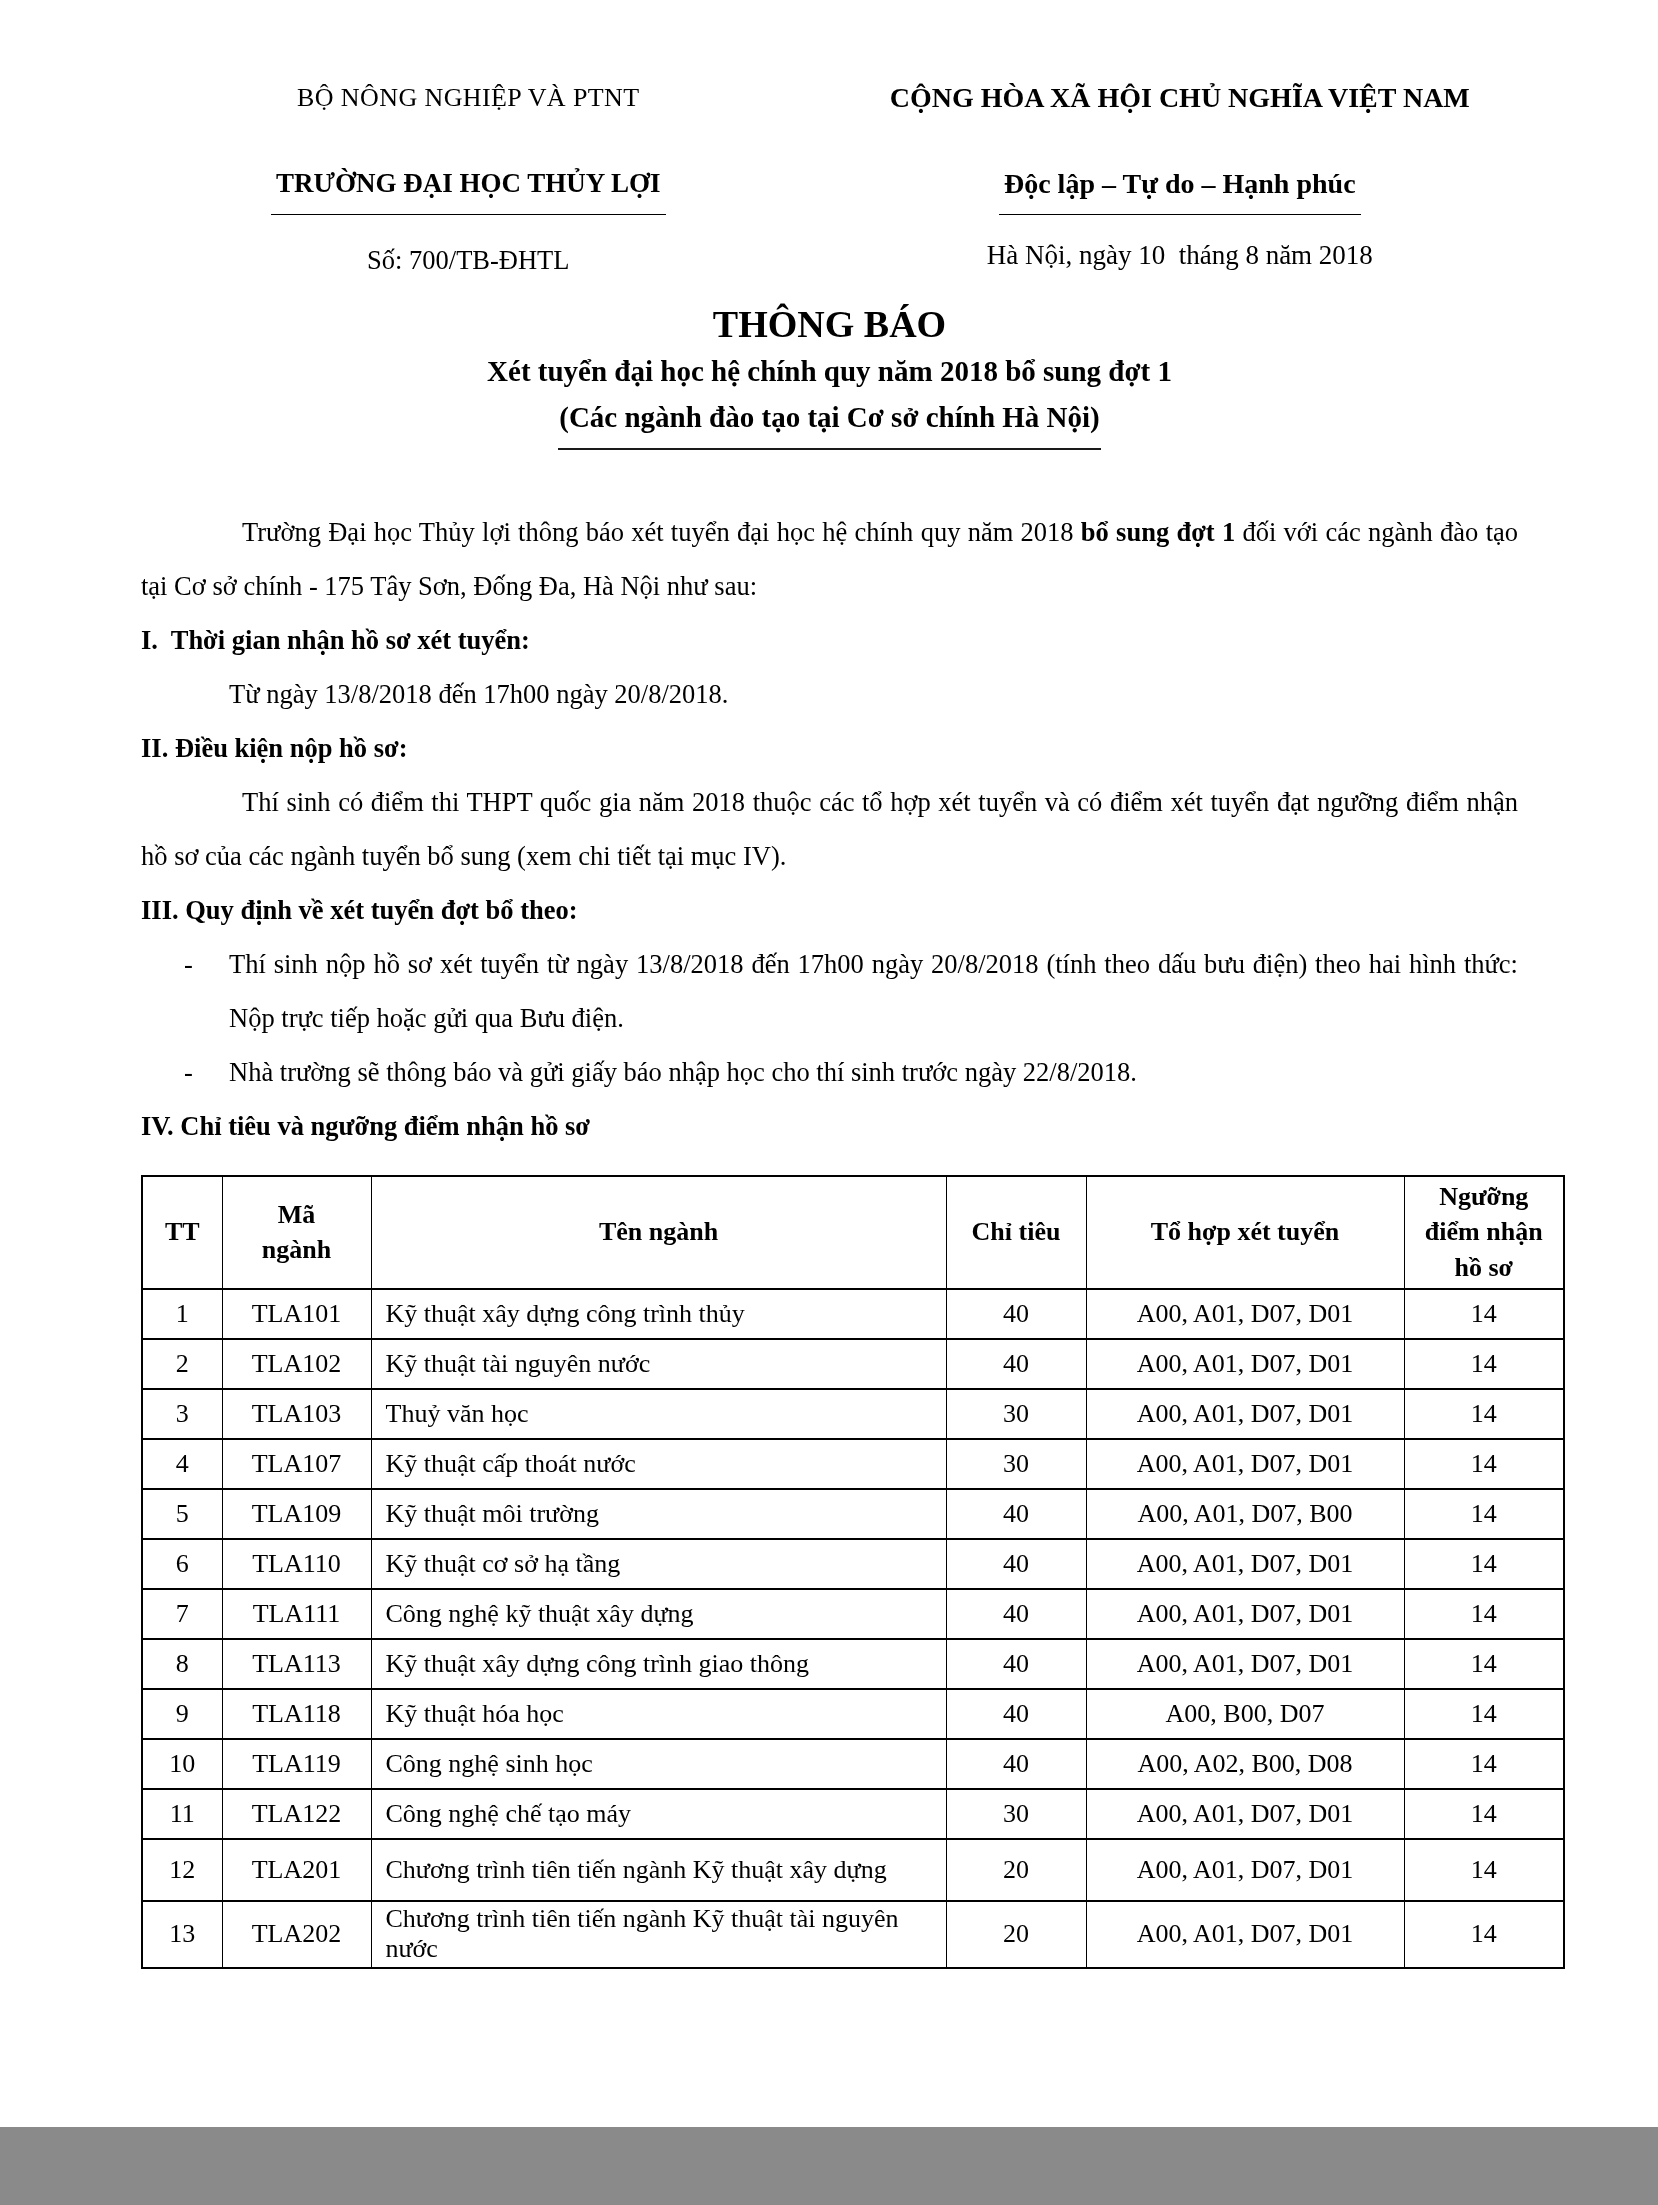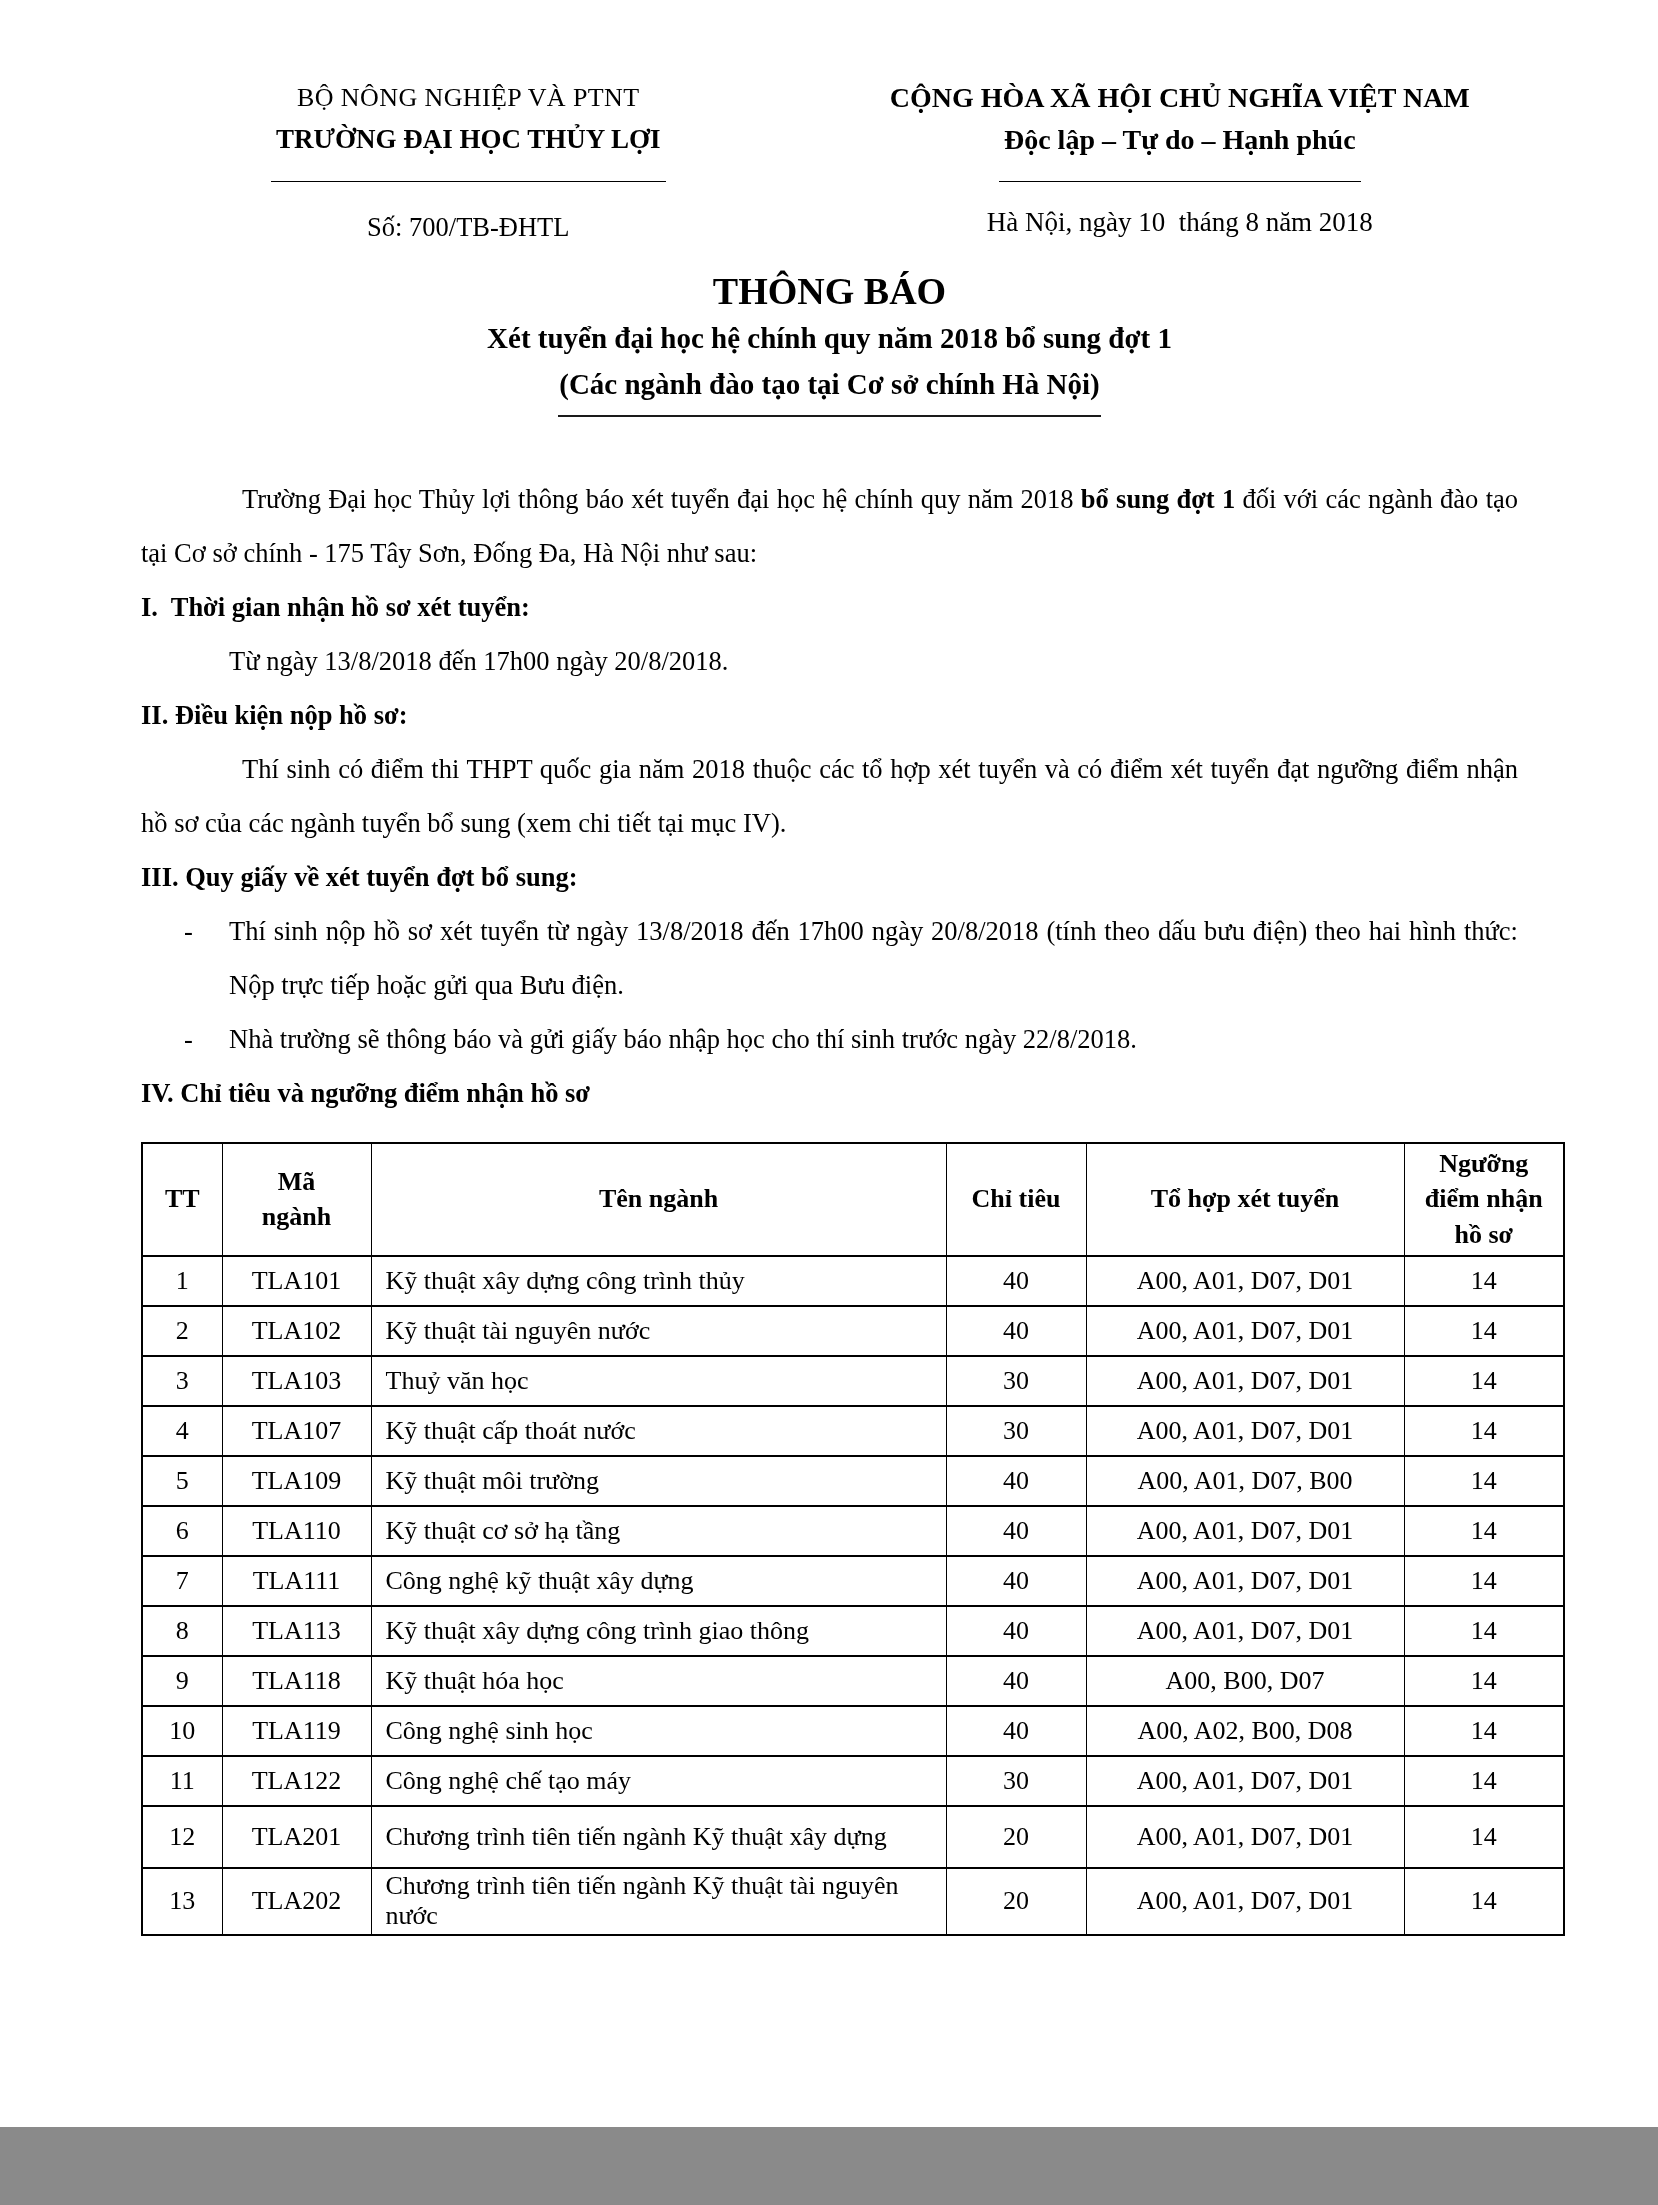--- a/index.html
+++ b/index.html
@@ -13,21 +13,21 @@
   }
   
   .nat-header { display: flex; width: 1423px; }
   .nat-col { text-align: center; }
   .nat-col.left  { width: 46%; }
   .nat-col.right { width: 54%; }
   .nh-line1-left  { font-size: 26px; line-height: 43px; letter-spacing: 0.4px; }
   .nh-line2-left  { font-size: 27px; font-weight: bold; line-height: 41px; }
   .nh-line1-right { font-size: 28px; font-weight: bold; line-height: 43px; }
   .nh-line2-right { font-size: 28px; font-weight: bold; line-height: 41px; }
-  .u-block { display: inline-block; border-bottom: 1.7px solid #000; padding: 0 5px 21px 5px; }
+  .u-block { display: inline-block; border-bottom: 1.7px solid #000; padding: 0 5px 10px 5px; margin-top: 44px; }
   .doc-no   { font-size: 26.5px; margin-top: 30px; }
   .date-line{ font-size: 27px; margin-top: 25px; }
   
   .title-block { width: 1377px; text-align: center; margin-top: 24px; }
   .title-main { font-size: 38px; font-weight: bold; line-height: 48px; }
   .title-sub  { font-size: 29px; font-weight: bold; line-height: 46px; }
   .u-title { display: inline-block; border-bottom: 2.5px solid #1a1a1a; padding: 0 1.7px 8.3px 1.7px; }
   
   .flow { width: 1377px; margin-top: 55px; font-size: 26.5px; line-height: 54px; }
   .para   { text-align: justify; text-indent: 101px; }
@@ -81,21 +81,21 @@
 
   <div class="flow">
     <p class="para"><span>Trường Đại học Thủy lợi thông báo xét tuyển đại học hệ chính quy năm 2018 </span><b>bổ sung đợt 1</b><span> đối với các ngành đào tạo tại Cơ sở chính - 175 Tây Sơn, Đống Đa, Hà Nội như sau:</span></p>
 
     <p class="h-sec">I.&nbsp; Thời gian nhận hồ sơ xét tuyển:</p>
     <p class="plain-indent">Từ ngày 13/8/2018 đến 17h00 ngày 20/8/2018.</p>
 
     <p class="h-sec">II. Điều kiện nộp hồ sơ:</p>
     <p class="para">Thí sinh có điểm thi THPT quốc gia năm 2018 thuộc các tổ hợp xét tuyển và có điểm xét tuyển đạt ngưỡng điểm nhận hồ sơ của các ngành tuyển bổ sung (xem chi tiết tại mục IV).</p>
 
-    <p class="h-sec">III. Quy giấy về xét tuyển đợt bổ sung:</p>
+    <p class="h-sec">III. Quy định về xét tuyển đợt bổ theo:</p>
     <div class="bullet"><span class="marker">-</span><span>Thí sinh nộp hồ sơ xét tuyển từ ngày 13/8/2018 đến 17h00 ngày 20/8/2018 (tính theo dấu bưu điện) theo hai hình thức: Nộp trực tiếp hoặc gửi qua Bưu điện.</span></div>
     <div class="bullet"><span class="marker">-</span><span>Nhà trường sẽ thông báo và gửi giấy báo nhập học cho thí sinh trước ngày 22/8/2018.</span></div>
 
     <p class="h-sec">IV. Chỉ tiêu và ngưỡng điểm nhận hồ sơ</p>
   </div>
 
   <table class="quota">
     <colgroup>
       <col style="width:80px">
         <col style="width:149px">

